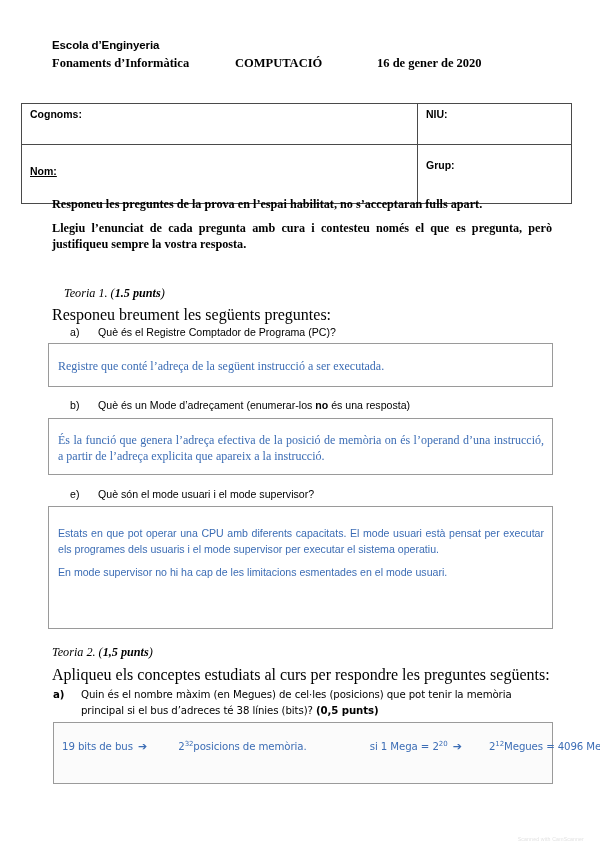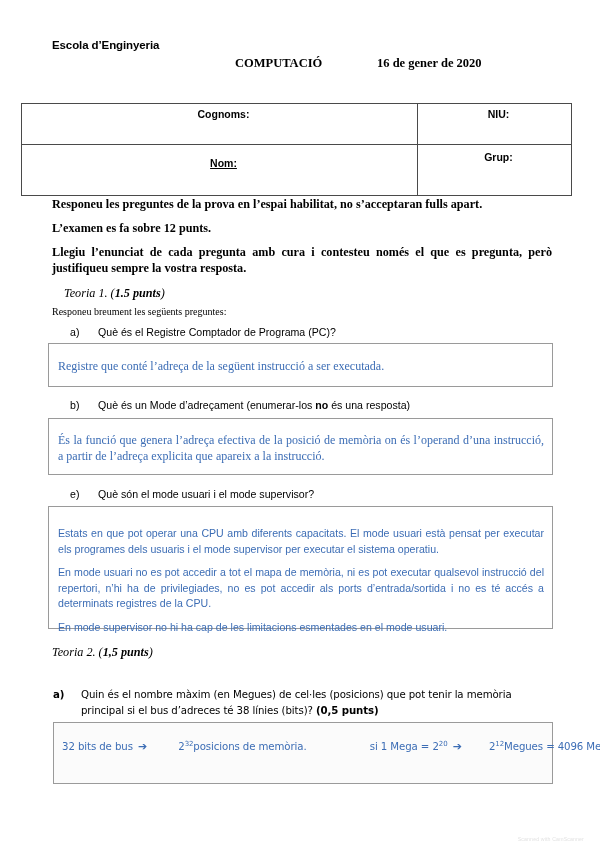--- a/index.html
+++ b/index.html
@@ -64,34 +64,33 @@
   }
 
   
   .id-table {
     position: absolute;
     left: 21px;
     top: 103px;
     width: 532px;
     border-collapse: collapse;
     table-layout: fixed;
-    text-align: center;
   }
   .id-table td {
     border: 1px solid #4a4a4a;
     vertical-align: top;
     font-family: "Liberation Sans", sans-serif;
     font-weight: bold;
     font-size: 10.5px;
     padding: 4px 0 0 8px;
   }
   .id-table tr.row-a td { height: 36px; }
   .id-table tr.row-b td { height: 38px; }
-  .id-table tr.row-b td.c-left { padding-top: 12px; text-decoration: underline; }
-  .id-table tr.row-b td.c-right { padding-top: 6px; }
+  .id-table tr.row-b td.c-left { padding-top: 20px; text-decoration: underline; }
+  .id-table tr.row-b td.c-right { padding-top: 14px; }
   .col-wide { width: 387px; }
   .col-narrow { width: 145px; }
 
   
   .instructions {
     position: absolute;
     left: 52px;
     top: 197px;
     width: 500px;
     font-family: "Liberation Serif", serif;
@@ -112,21 +111,21 @@
     position: absolute;
     font-family: "Liberation Serif", serif;
     font-style: italic;
     font-size: 12.2px;
     white-space: nowrap;
   }
   .sec-title b { font-weight: bold; }
   .sec-intro {
     position: absolute;
     font-family: "Liberation Serif", serif;
-    font-size: 10px;
+    font-size: 16px;
     white-space: nowrap;
   }
 
   
   .q-item {
     position: absolute;
     font-family: "Liberation Sans", sans-serif;
     font-size: 10.6px;
     line-height: 15px;
   }
@@ -217,20 +216,21 @@
   }
 </style>
 </head>
 <body>
 
 <div class="page">
 
   <div class="header">
     <div class="hdr-line2">Escola d’Enginyeria</div>
     <div class="hdr-line3">
+      <span class="hdr-subject">Fonaments d’Informàtica</span>
       <span class="hdr-course">COMPUTACIÓ</span>
       <span class="hdr-date">16 de gener de 2020</span>
     </div>
   </div>
 
   <table class="id-table">
     <tbody>
         <tr class="row-a">
       <td class="col-wide c-left">
         <span>Cognoms:</span>
@@ -245,21 +245,20 @@
       </td>
       <td class="col-narrow c-right">
         <span>Grup:</span>
       </td>
     </tr>
   </tbody>
     </table>
 
   <div class="instructions">
     <p>Responeu les preguntes de la prova en l’espai habilitat, no s’acceptaran fulls apart.</p>
-    <p>L’examen es fa sobre 12 punts.</p>
     <p class="justify">Llegiu l’enunciat de cada pregunta amb cura i contesteu només el que es pregunta, però justifiqueu sempre la vostra resposta.</p>
   </div>
 
   <div class="sec-title" style="left:52px; top:286px;margin-left:12px;">
     <span>Teoria 1. (</span><b>1.5  punts</b><span>)</span>
   </div>
   <div class="sec-intro" style="left:52px; top:306px;">Responeu breument les següents preguntes:</div>
 
   <div class="q-item" style="left:70px; top:325px; width:470px;">
     <span class="q-mark">a)</span>
@@ -279,37 +278,37 @@
     <p>És la funció que genera l’adreça efectiva de la posició de memòria on és l’operand d’una instrucció, a partir de l’adreça explicita que apareix a la instrucció.</p>
   </div>
 
   <div class="q-item" style="left:70px; top:487px; width:470px;">
     <span class="q-mark">e)</span>
     <span class="q-text">Què són el mode usuari i el mode supervisor?</span>
   </div>
   <div class="ans-box" style="left:48px; top:506px; width:505px; height:123px;"></div>
   <div class="ans-text ans-sans" style="left:58px; top:526px; width:486px;">
     <p>Estats en que pot operar una CPU amb diferents capacitats. El mode usuari està pensat per executar els programes dels usuaris i el mode supervisor per executar el sistema operatiu.</p>
-    <p>En mode usuari no es pot accedir a tot el mapa de memòria, ni es pot executar qualsevol instrucció del repertori, n’hi ha de privilegiades, no es pot accedir als ports d’entrada/sortida i no es té accés a determinats registres de la CPU.</p>
     <p>En mode supervisor no hi ha cap de les limitacions esmentades en el mode usuari.</p>
   </div>
 
   <div class="sec-title" style="left:52px; top:645px;">
     <span>Teoria 2. (</span><b>1,5  punts</b><span>)</span>
   </div>
+  <div class="sec-intro" style="left:52px; top:666px;">Apliqueu els conceptes estudiats al curs per respondre les preguntes següents:</div>
 
   <div class="q-item rounded" style="left:53px; top:687px; width:490px;">
     <span class="q-mark">a)</span>
     <span class="q-text"><span>Quin és el nombre màxim (en Megues) de cel·les (posicions) que pot tenir la memòria principal si el bus</span>
       <span>d’adreces té 38 línies (bits)? </span><b>(0,5 punts)</b></span>
   </div>
 
   <div class="ans-box shaded" style="left:53px; top:722px; width:500px; height:62px;"></div>
   <div class="formula" style="left:62px; top:740px;">
-    <span class="seg">32 bits de bus</span>
+    <span class="seg">19 bits de bus</span>
     <span class="arrow">➔</span>
     <span class="gap-c"></span><span class="seg">2</span><sup>32</sup><span class="seg"> posicions de memòria.</span>
     <span class="gap-b"></span><span class="seg">si 1 Mega = 2</span><sup>20</sup>
     <span class="arrow">➔</span>
     <span class="gap-a"></span><span class="seg">2</span><sup>12</sup><span class="seg"> Megues = 4096 Megues</span>
   </div>
 
   <div class="watermark">Scanned with CamScanner</div>
 
 </div>

